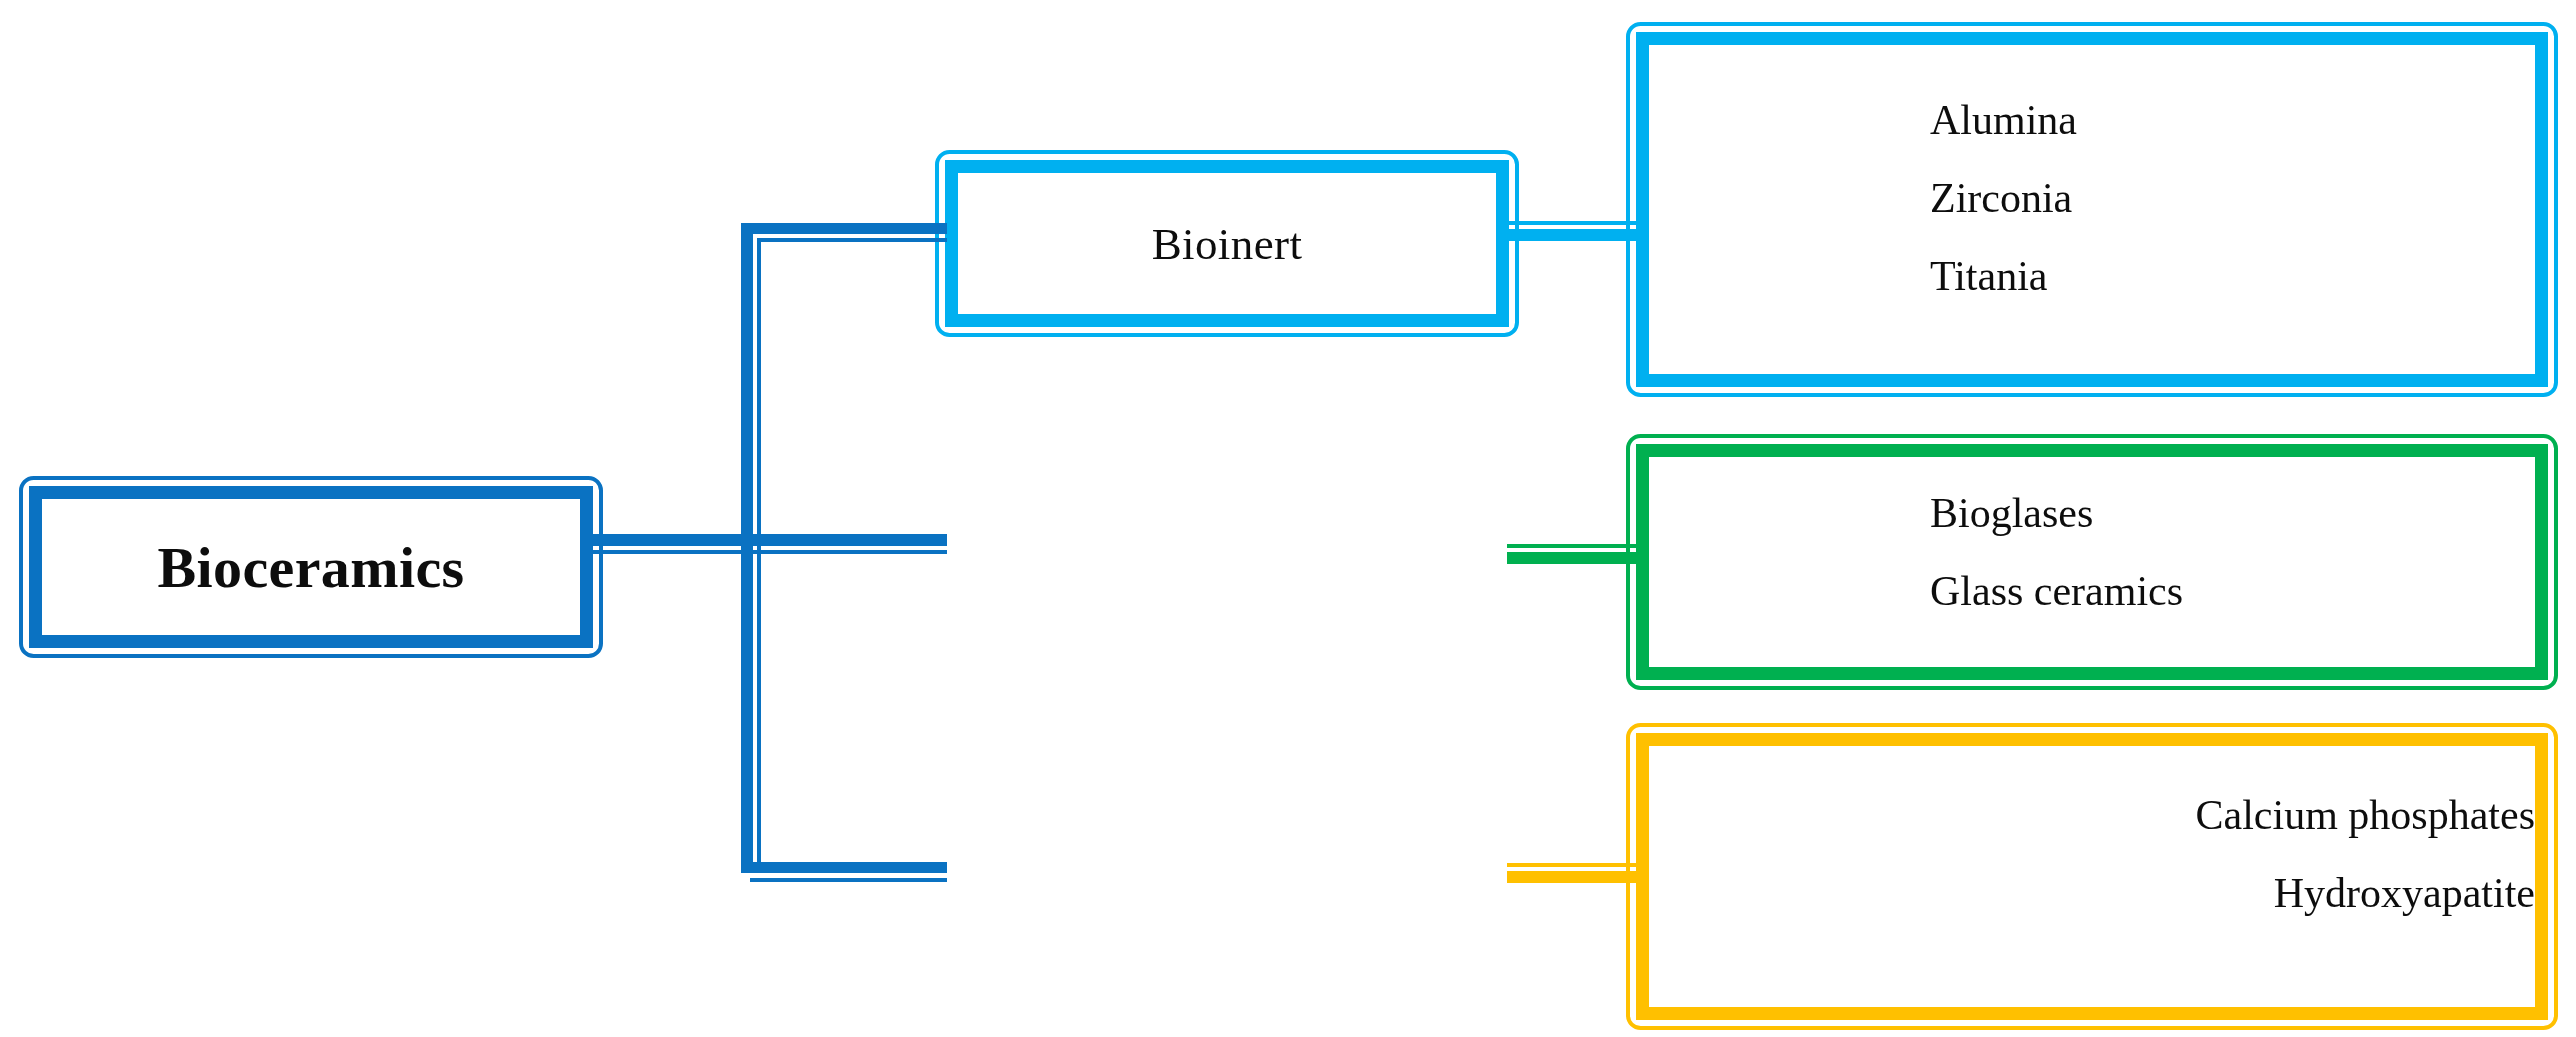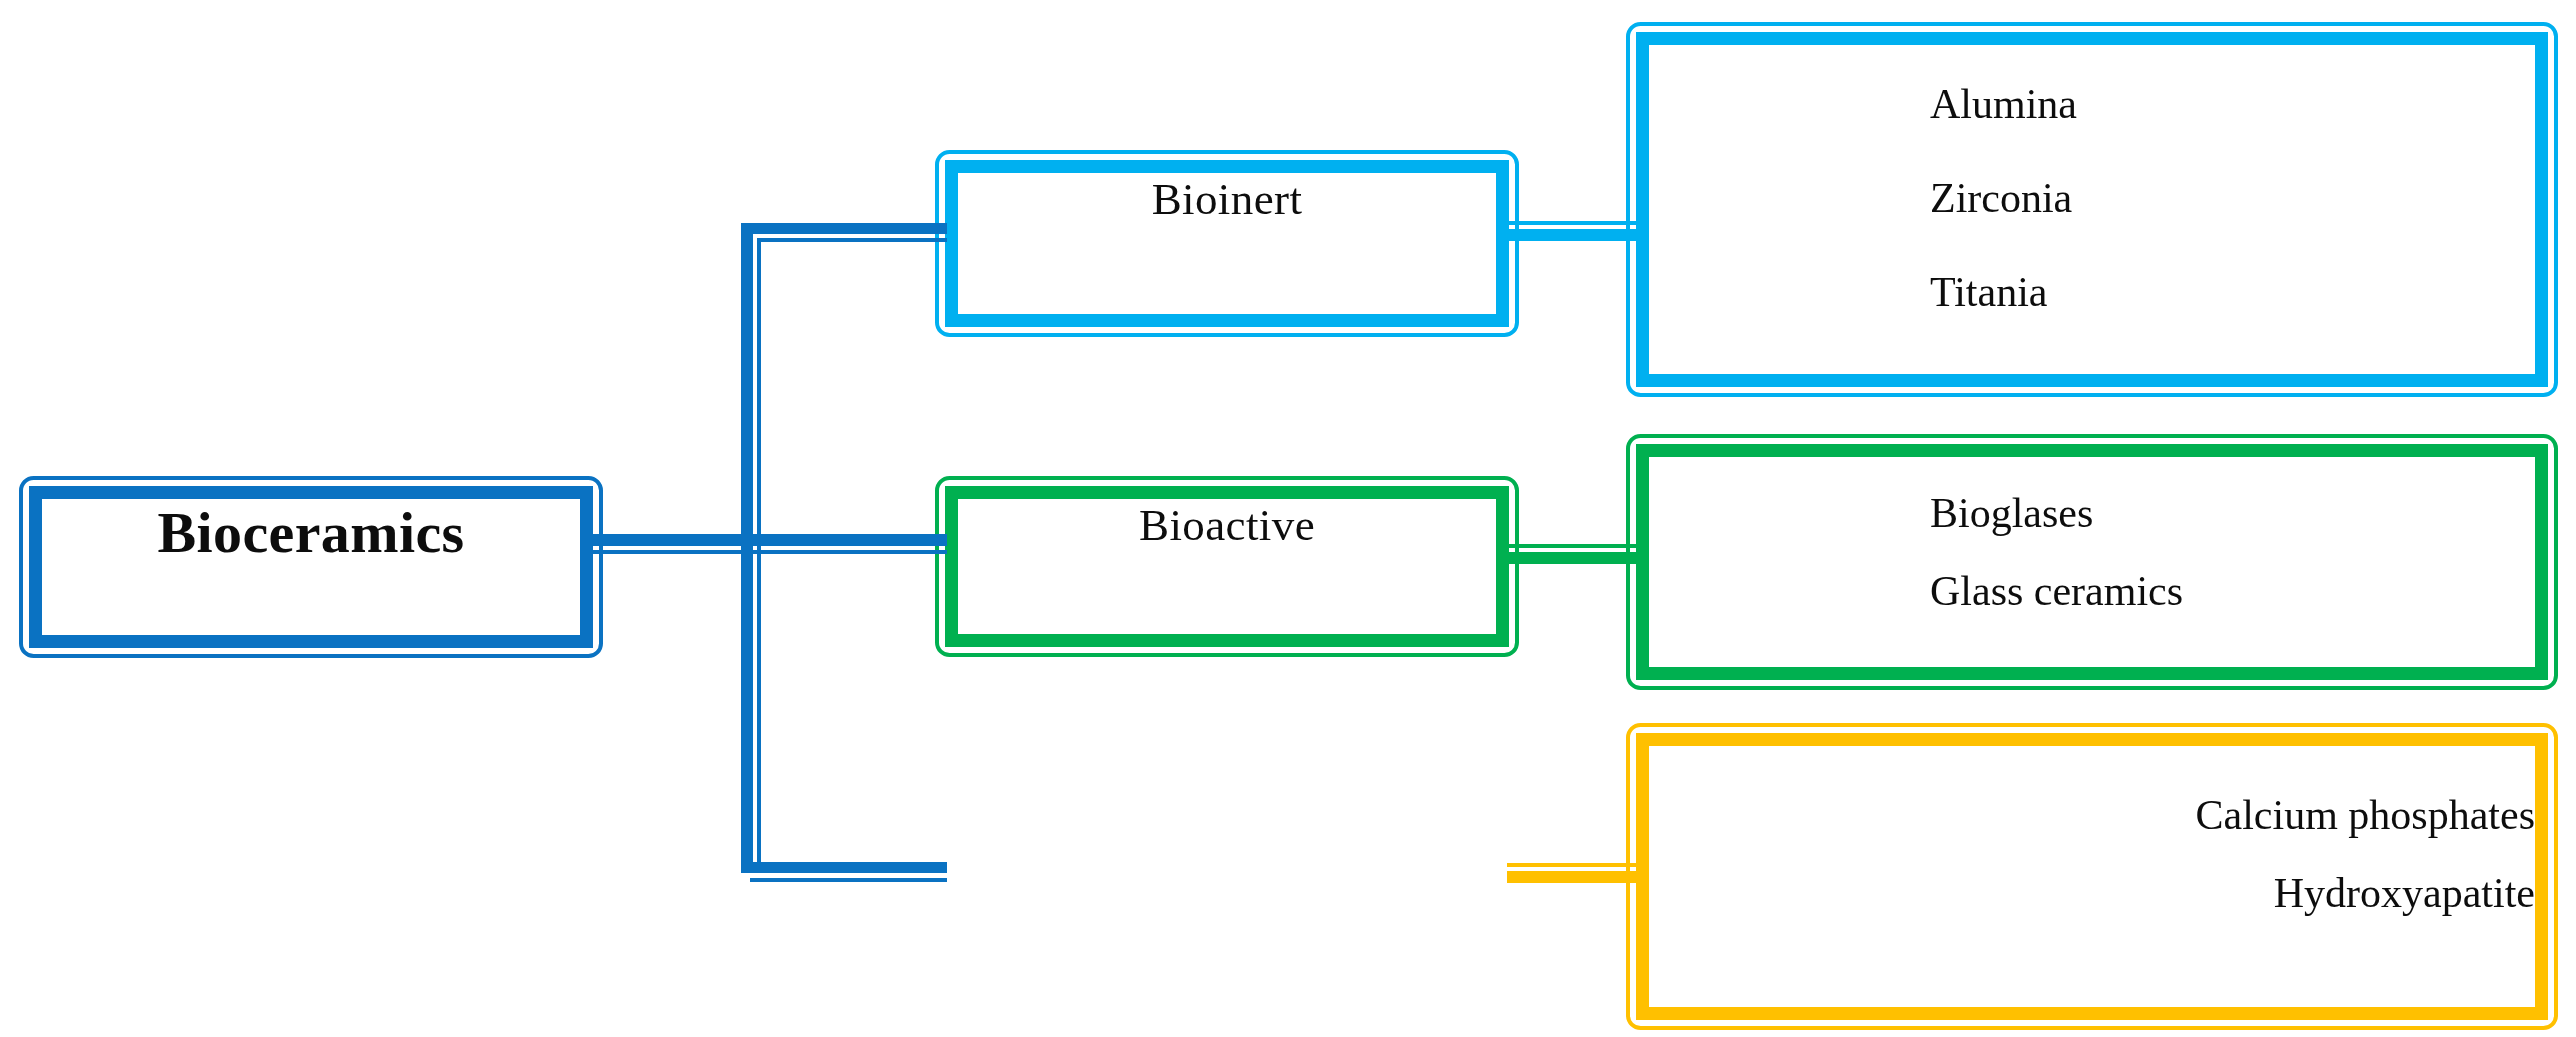--- a/index.html
+++ b/index.html
@@ -35,32 +35,33 @@
     border-radius:14.6px;
     pointer-events:none;
   }
   .node.blue { --c:var(--blue); }
   .node.cyan { --c:var(--cyan); }
   .node.green{ --c:var(--green);}
   .node.gold { --c:var(--gold); }
 
   .label-node{
     display:flex;
+    align-items:center;
     justify-content:center;
     font-size:45px;
     letter-spacing:0.4px;
   }
   .label-node.root{ font-weight:bold; font-size:58px; }
 
   #node-root        { left:29px;   top:486px; width:564px;  height:162px; }
   #node-bioinert    { left:945px; top:160px; width:564px;  height:167px; }
   #node-bioactive   { left:945px; top:486px; width:564px;  height:161px; }
   #node-bioresorb   { left:945px; top:810px; width:564px;  height:166px; }
 
-  #leaf-bioinert    { left:1636px; top:32px;  width:912px; height:355px;gap:16px; }
+  #leaf-bioinert    { left:1636px; top:32px;  width:912px; height:355px; }
   #leaf-bioactive   { left:1636px; top:444px; width:912px; height:236px; }
   #leaf-bioresorb   { left:1636px; top:733px; width:912px; height:287px; }
 
   .leaf{
     display:flex;
     flex-direction:column;
     justify-content:center;
     padding-left:281px;
     font-size:42px;
     line-height:78px;
@@ -102,23 +103,20 @@
 <div class="canvas">
 
   <div class="node blue label-node root" id="node-root">
     <span>Bioceramics</span>
   </div>
 
   <div class="node cyan label-node" id="node-bioinert">
     <span>Bioinert</span>
   </div>
 
-  <div class="node green label-node" id="node-bioactive">
-    <span>Bioactive</span>
-  </div>
 
 
   <div class="node cyan leaf" id="leaf-bioinert">
     <div class="leaf-line">Alumina</div>
     <div class="leaf-line">Zirconia</div>
     <div class="leaf-line">Titania</div>
   </div>
 
   <div class="node green leaf" id="leaf-bioactive">
     <div class="leaf-line">Bioglases</div>

